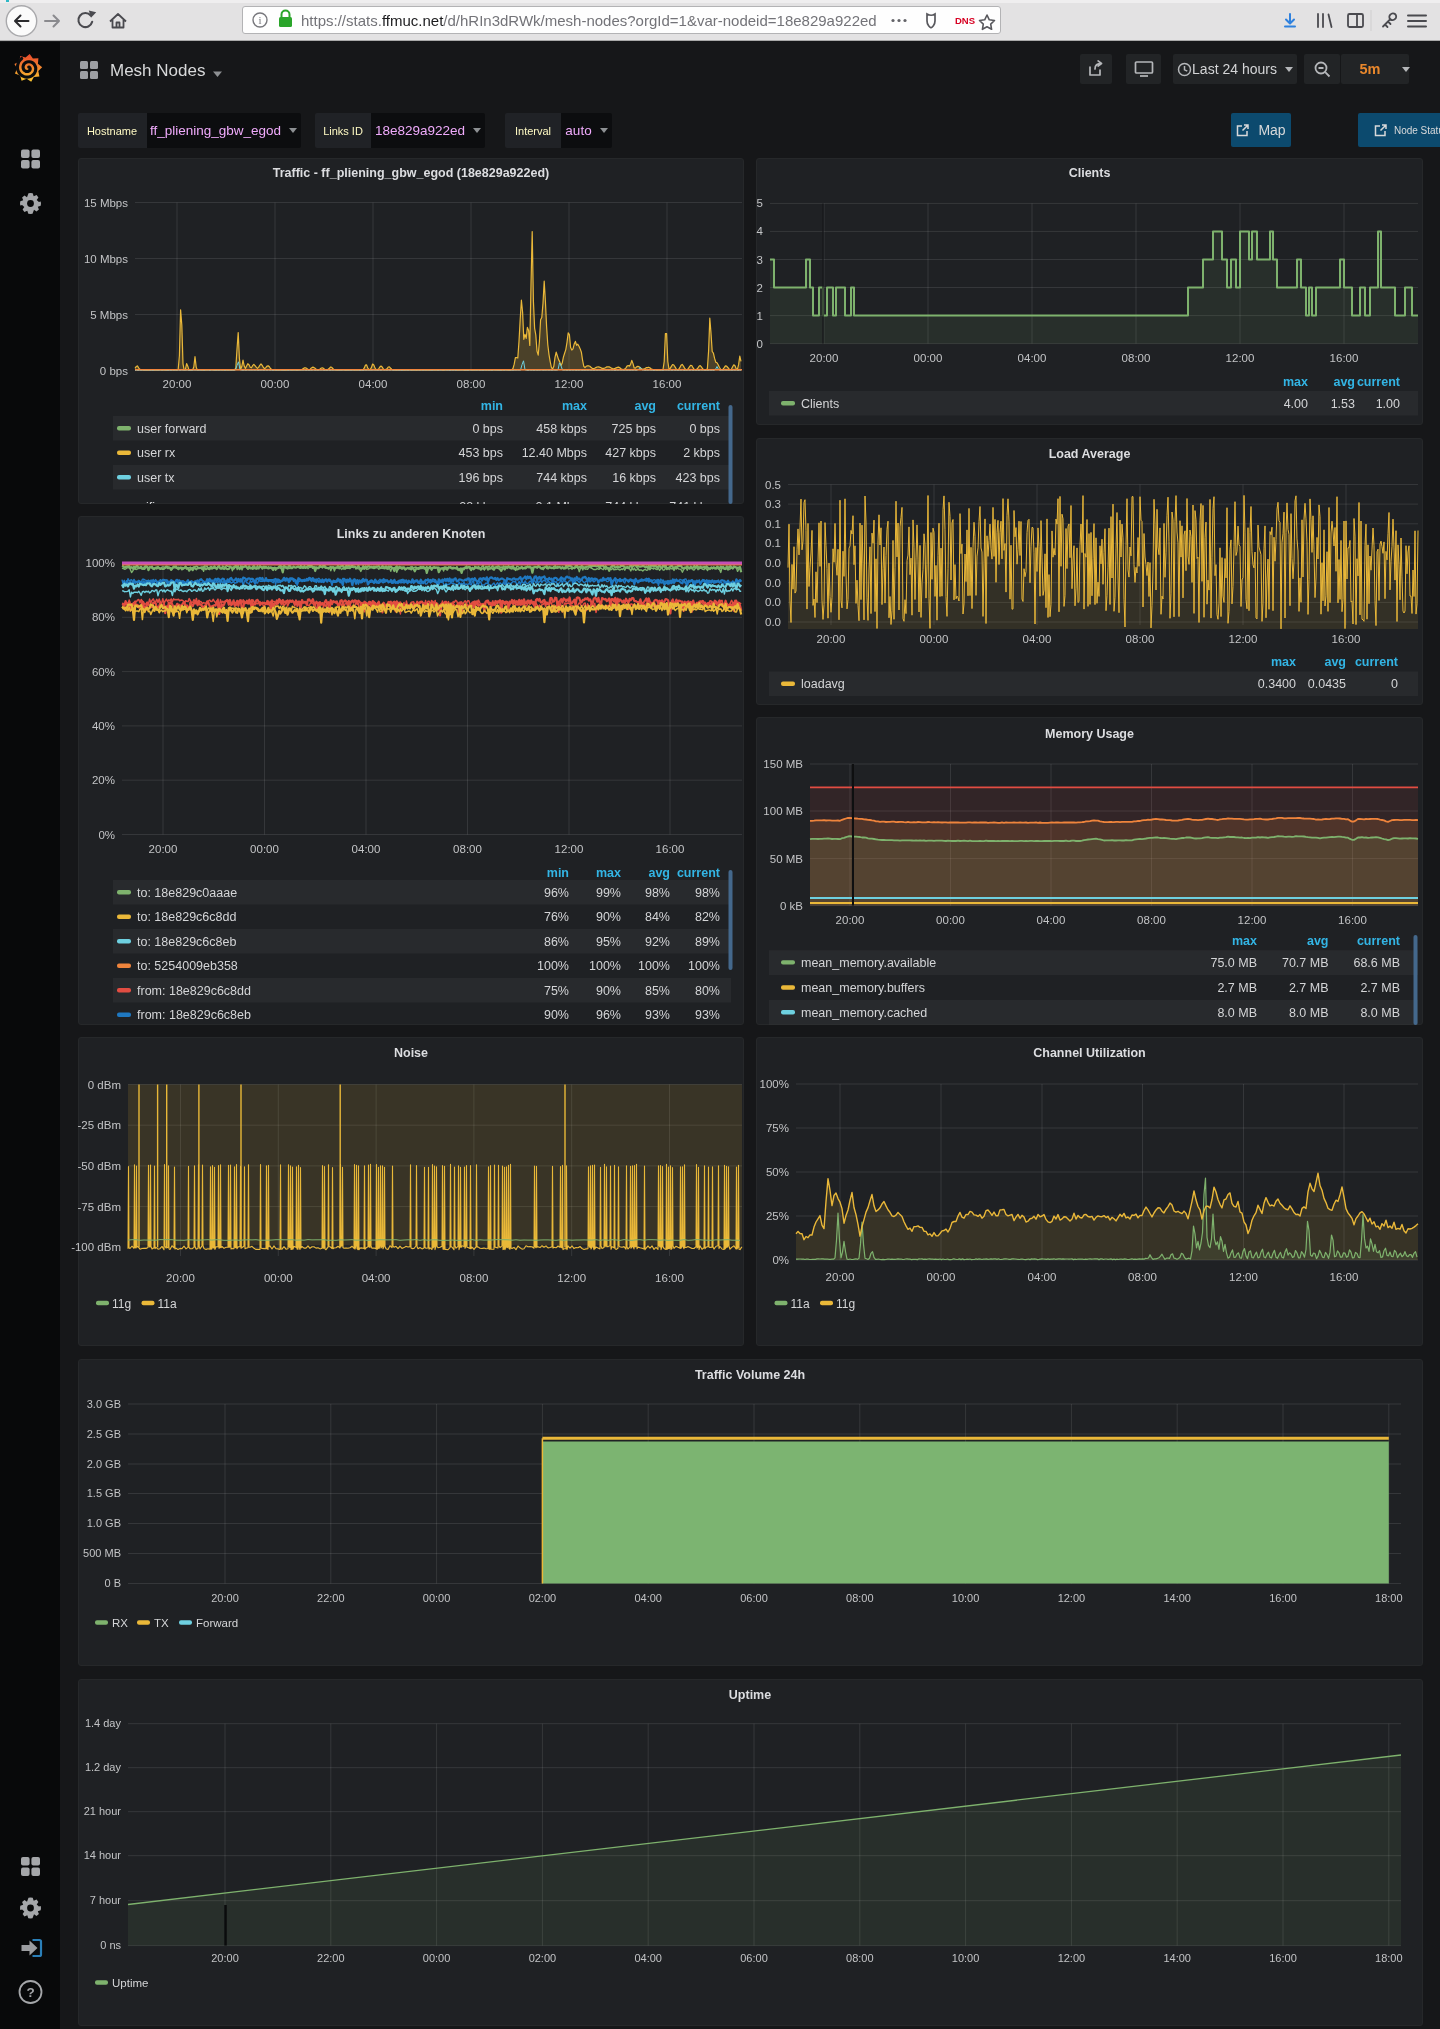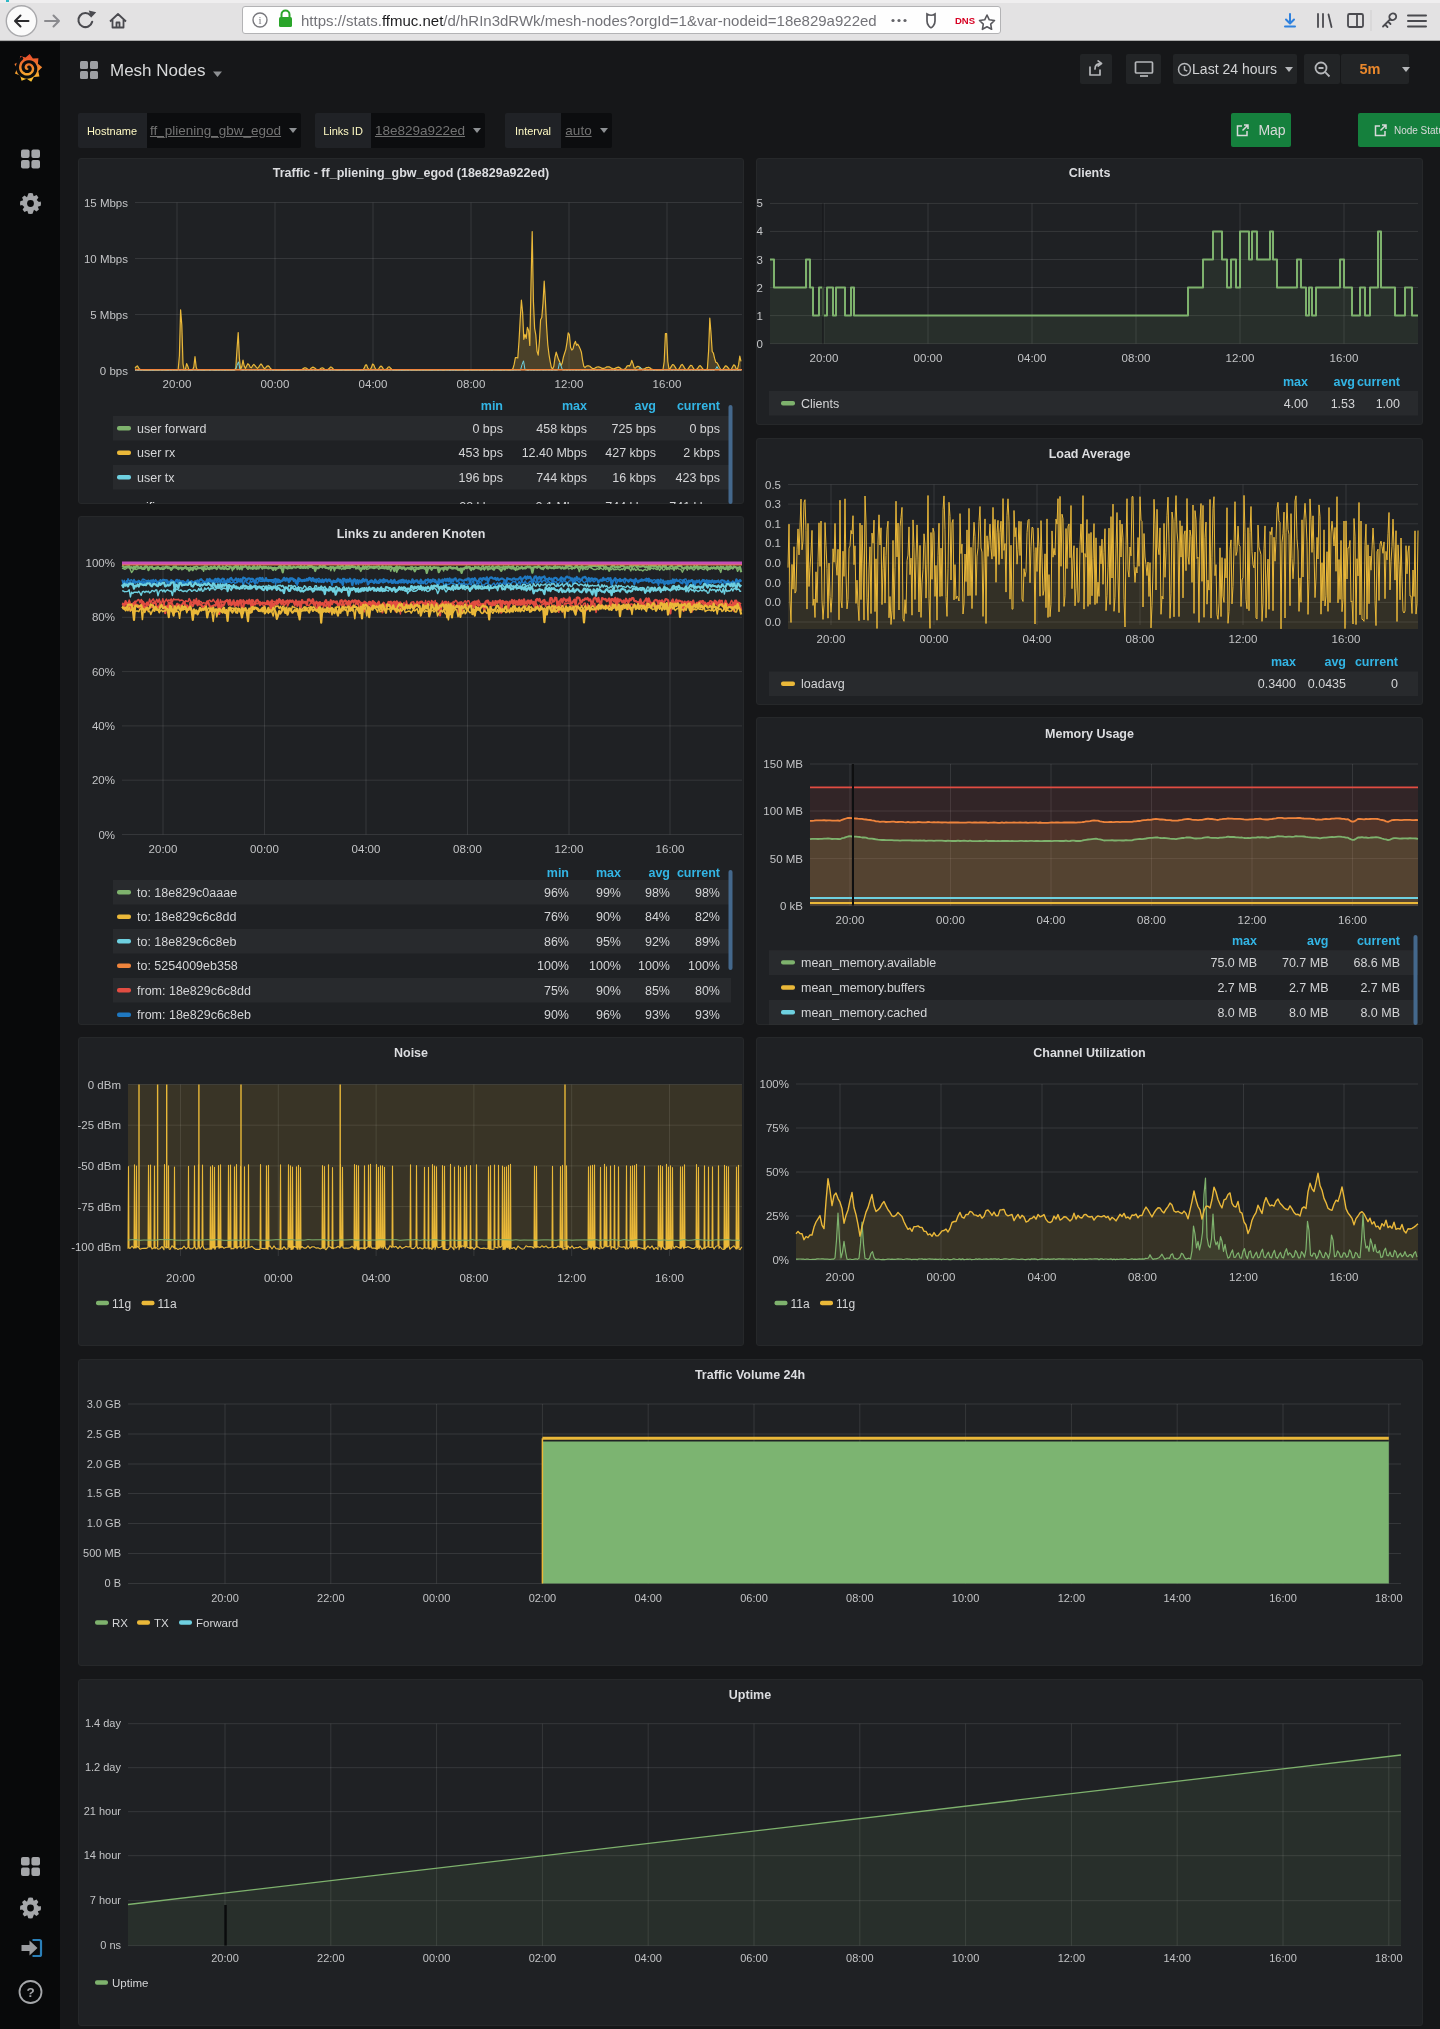--- a/index.html
+++ b/index.html
@@ -6,23 +6,23 @@
 .abs { position:absolute; }
 #browser { position:absolute; left:0; top:0; width:1440px; height:41px; background:#e3e2e3; border-bottom:1px solid #a9a9a9; }
 #browser .topline { position:absolute; left:0; top:0; width:100%; height:3px; background:#efeeef; }
 #urlbar { position:absolute; left:242px; top:6px; width:759px; height:28px; background:#fefefe; border:1px solid #b3b3b5; border-radius:3px; }
 #page { position:absolute; left:0; top:42px; width:1440px; height:1987px; background:#161719; }
 #sidebar { position:absolute; left:0; top:42px; width:60px; height:1987px; background:#08090a; }
 .panel { position:absolute; background:#1f2124; border:1px solid #26282a; border-radius:3px; }
 #chartsvg { position:absolute; left:0; top:42px; width:1440px; height:1987px; }
 .selbox { position:absolute; top:113px; height:35px; display:flex; align-items:center; border-radius:2px; overflow:hidden; }
 .sel-l { background:#202226; color:#fef9c3; font-size:11px; height:100%; display:flex; align-items:center; justify-content:center; }
-.sel-v { background:#0c0d0f; color:#737373; font-size:13.5px; height:100%; display:flex; align-items:center; justify-content:center;text-decoration:underline; }
+.sel-v { background:#0c0d0f; color:#f0abfc; font-size:13.5px; height:100%; display:flex; align-items:center; justify-content:center; }
 .caret { display:inline-block; width:0; height:0; border-left:4.5px solid transparent; border-right:4.5px solid transparent; border-top:5px solid #8d9093; margin-left:8px; }
-.mapbtn { position:absolute; top:113px; height:34px; background:#15803d; color:#d8d9da; font-size:14px; display:flex; align-items:center; justify-content:center; gap:8px; border-radius:2px; white-space:nowrap; }
+.mapbtn { position:absolute; top:113px; height:34px; background:#0c4a6e; color:#d8d9da; font-size:14px; display:flex; align-items:center; justify-content:center; gap:8px; border-radius:2px; white-space:nowrap; }
 .navbtn { position:absolute; top:54px; height:30px; background:#222426; border-radius:2px; display:flex; align-items:center; justify-content:center; color:#b5b7ba; white-space:nowrap; }
 </style></head>
 <body>
 
 <div id="browser">
   <div class="topline"></div>
     <div style="position:absolute;left:6px;top:0;width:3px;height:2px;background:#2fb8c6"></div>
   <svg class="abs" style="left:0;top:0" width="1440" height="41">
     <circle cx="21.5" cy="21" r="15.2" fill="#fbfbfb" stroke="#a9a9ac" stroke-width="1.4"></circle>
     <path d="M28.5 21 H15.5 M20.5 15.5 L15 21 L20.5 26.5" stroke="#2b2b2e" stroke-width="2" fill="none" stroke-linecap="round" stroke-linejoin="round"></path>

